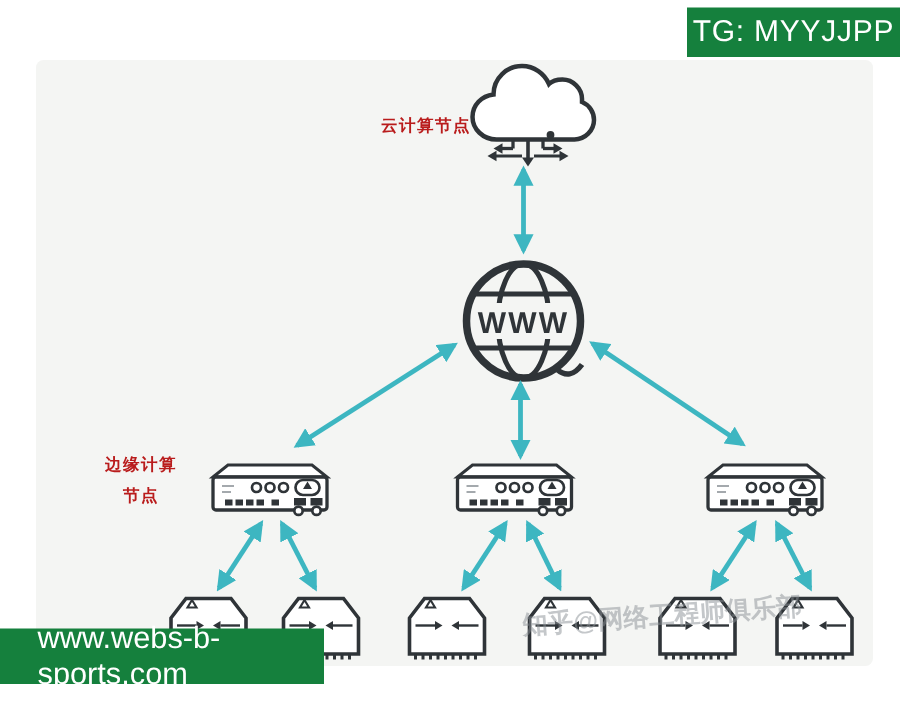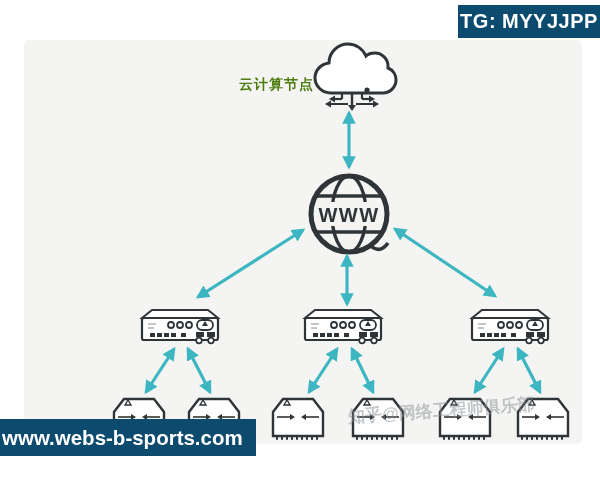--- a/index.html
+++ b/index.html
@@ -1,27 +1,27 @@
 <!DOCTYPE html>
 <html><head>
 <meta charset="utf-8">
 <style>
   html,body{margin:0;padding:0;width:600px;height:480px;background:#ffffff;overflow:hidden;
     font-family:"Liberation Sans", sans-serif;}
   .stage{position:relative;width:600px;height:480px;}
   .panel{position:absolute;left:24px;top:40px;width:558px;height:404px;background:#f4f5f3;border-radius:5px;}
   svg.layer{position:absolute;left:0;top:0;width:600px;height:480px;}
-  .lbl{position:absolute;color:#4d7c0f;font-size:14px;font-weight:700;letter-spacing:1px;white-space:nowrap;}
+  .lbl{position:absolute;color:#b91c1c;font-size:11px;font-weight:700;letter-spacing:1px;white-space:nowrap;}
   .lbl-cloud{left:218px;top:76px;width:96px;text-align:right;}
   .lbl-network{left:226px;top:186px;}
   .lbl-edge{left:44px;top:300px;width:100px;text-align:center;line-height:21px;}
   .lbl-terminal{left:33px;top:412px;}
-  .badge{position:absolute;background:#0c4a6e;color:#ffffff;display:flex;align-items:center;font-weight:bold;}
+  .badge{position:absolute;background:#15803d;color:#ffffff;display:flex;align-items:center;}
   .badge-tg{left:458px;top:5px;width:142px;height:33px;justify-content:center;font-size:20px;letter-spacing:0.5px;}
-  .badge-site{left:0px;top:419px;width:256px;height:37px;font-size:20.5px;padding-left:2px;box-sizing:border-box;}
+  .badge-site{left:0px;top:419px;width:216px;height:37px;font-size:20.5px;padding-left:25px;box-sizing:border-box;}
   .wm{position:absolute;white-space:nowrap;font-weight:700;}
   .wm-faint{left:348px;top:399px;font-size:17px;color:#8b9196;opacity:0.5;transform:rotate(-4deg);}
   .wm-dark{left:392px;top:412px;font-size:17.5px;color:#3f444a;
     text-shadow:-1px -1px 0 #fff,1px -1px 0 #fff,-1px 1px 0 #fff,1px 1px 0 #fff,0 0 3px #fff;}
 </style>
 </head>
 <body>
 
 <div class="stage">
 
@@ -113,19 +113,23 @@
       <line x1="174" y1="349" x2="146" y2="392" marker-start="url(#ah)" marker-end="url(#ah)"></line>
       <line x1="188" y1="349" x2="210" y2="392" marker-start="url(#ah)" marker-end="url(#ah)"></line>
       <line x1="337" y1="349" x2="309" y2="392" marker-start="url(#ah)" marker-end="url(#ah)"></line>
       <line x1="352" y1="349" x2="373" y2="392" marker-start="url(#ah)" marker-end="url(#ah)"></line>
       <line x1="503" y1="349" x2="475" y2="392" marker-start="url(#ah)" marker-end="url(#ah)"></line>
       <line x1="518" y1="349" x2="540" y2="392" marker-start="url(#ah)" marker-end="url(#ah)"></line>
     </g>
   </svg>
 
   <div class="lbl lbl-cloud">云计算节点</div>
+  <div class="lbl lbl-edge">
+    <div>边缘计算</div>
+    <div>节点</div>
+  </div>
 
   <div class="wm wm-faint">知乎@网络工程师俱乐部</div>
 
   <div class="badge badge-tg">TG: MYYJJPP</div>
   <div class="badge badge-site">www.webs-b-sports.com</div>
 
 </div>
 
 </body></html>

